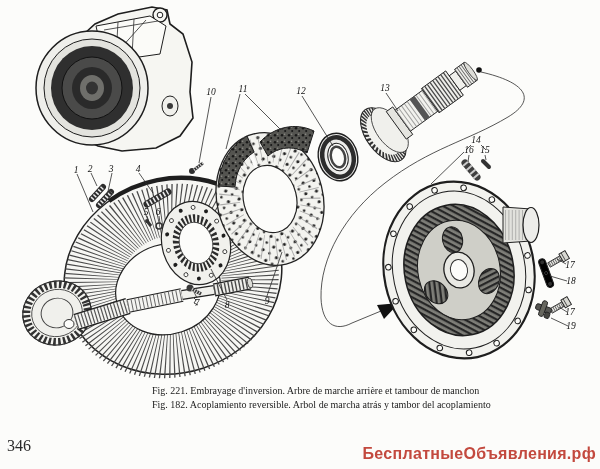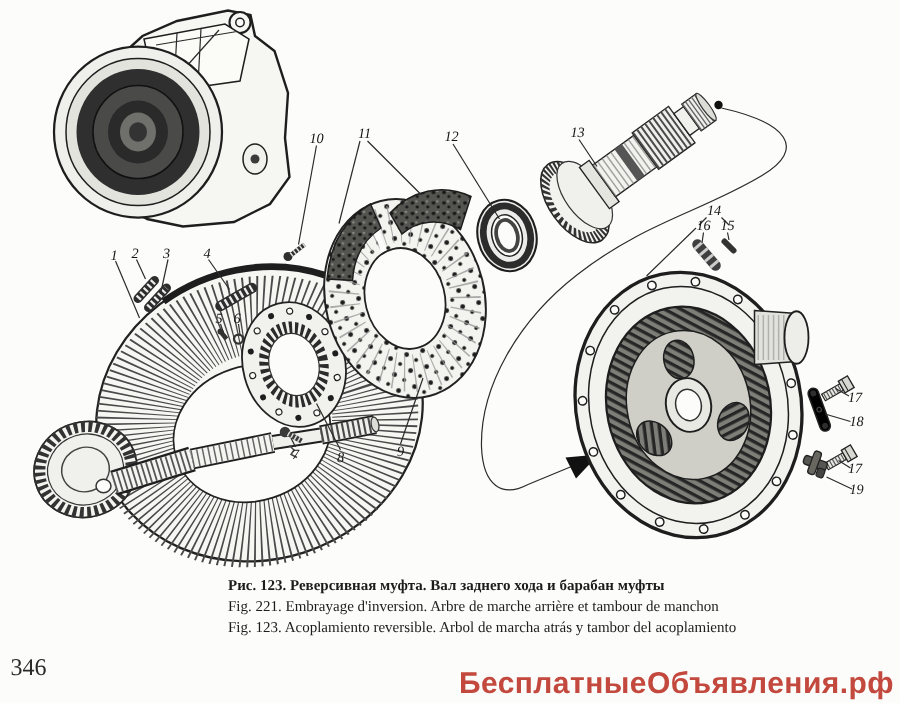--- a/index.html
+++ b/index.html
@@ -4,21 +4,21 @@
 <style>
   html,body{margin:0;padding:0;background:#ffffff;}
   .page{position:relative;width:600px;height:469px;background:#fcfcfa;overflow:hidden;
         font-family:"Liberation Serif",serif;}
   .diagram{position:absolute;left:0;top:0;}
   .captions{position:absolute;left:152px;top:384px;font-size:10px;line-height:14.2px;
             color:#1c1c1c;white-space:nowrap;}
   .cap-ru{font-weight:bold;}
   .pageno{position:absolute;left:7px;top:437px;font-size:16px;color:#2a2a2a;}
   .watermark{position:absolute;right:4px;top:445px;font-family:"Liberation Sans",sans-serif;
-             font-size:20px;font-weight:600;color:#c3493e;letter-spacing:.3px;}
+             font-size:16px;font-weight:600;color:#c3493e;letter-spacing:.3px;}
   .callout{font-family:"Liberation Serif",serif;font-style:italic;font-size:9.5px;fill:#141414;}
   .leader{stroke:#2b2b2b;stroke-width:.8;fill:none;}
 </style>
 </head>
 <body>
 
 <div class="page">
 
 <svg class="diagram" width="600" height="469" viewBox="0 0 600 469" xmlns="http://www.w3.org/2000/svg">
   <defs>
@@ -296,22 +296,21 @@
     <text class="callout" x="469" y="153">16</text>
     <text class="callout" x="485" y="153">15</text>
     <text class="callout" x="570" y="268">17</text>
     <text class="callout" x="571" y="284">18</text>
     <text class="callout" x="570" y="315">17</text>
     <text class="callout" x="571" y="329">19</text>
   </g>
 </svg>
 
 <div class="captions">
-  <div class="cap-ru">Рис. 123. Реверсивная муфта. Вал заднего хода и барабан муфты</div>
   <div>Fig. 221. Embrayage d'inversion. Arbre de marche arrière et tambour de manchon</div>
-  <div>Fig. 123. Acoplamiento reversible. Arbol de marcha atrás y tambor del acoplamiento</div>
+  <div>Fig. 182. Acoplamiento reversible. Arbol de marcha atrás y tambor del acoplamiento</div>
 </div>
 
 <div class="pageno">346</div>
 
 <div class="watermark">БесплатныеОбъявления.рф</div>
 
 </div>
 
 </body></html>

